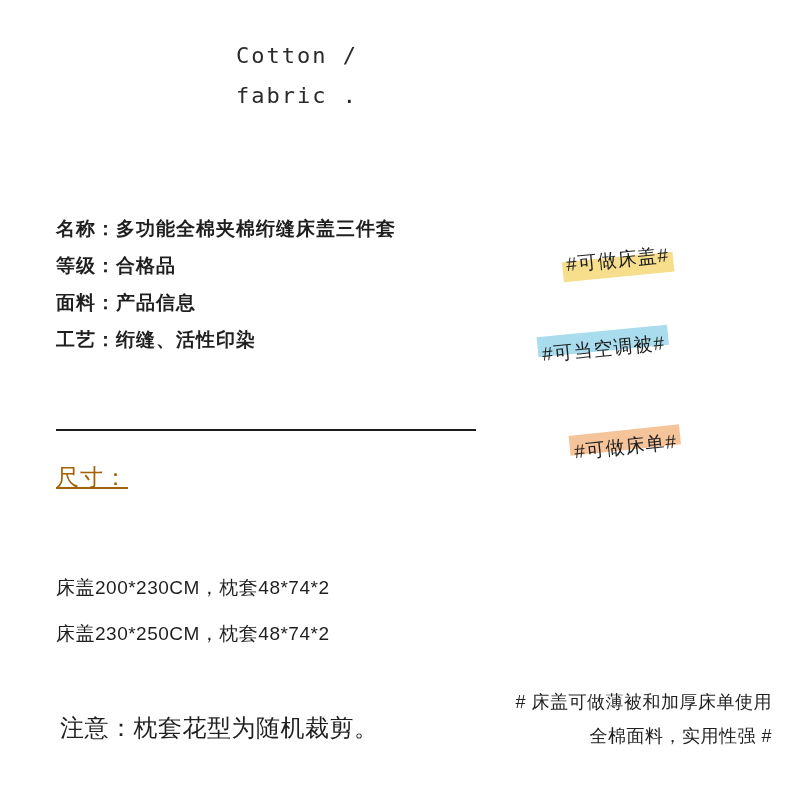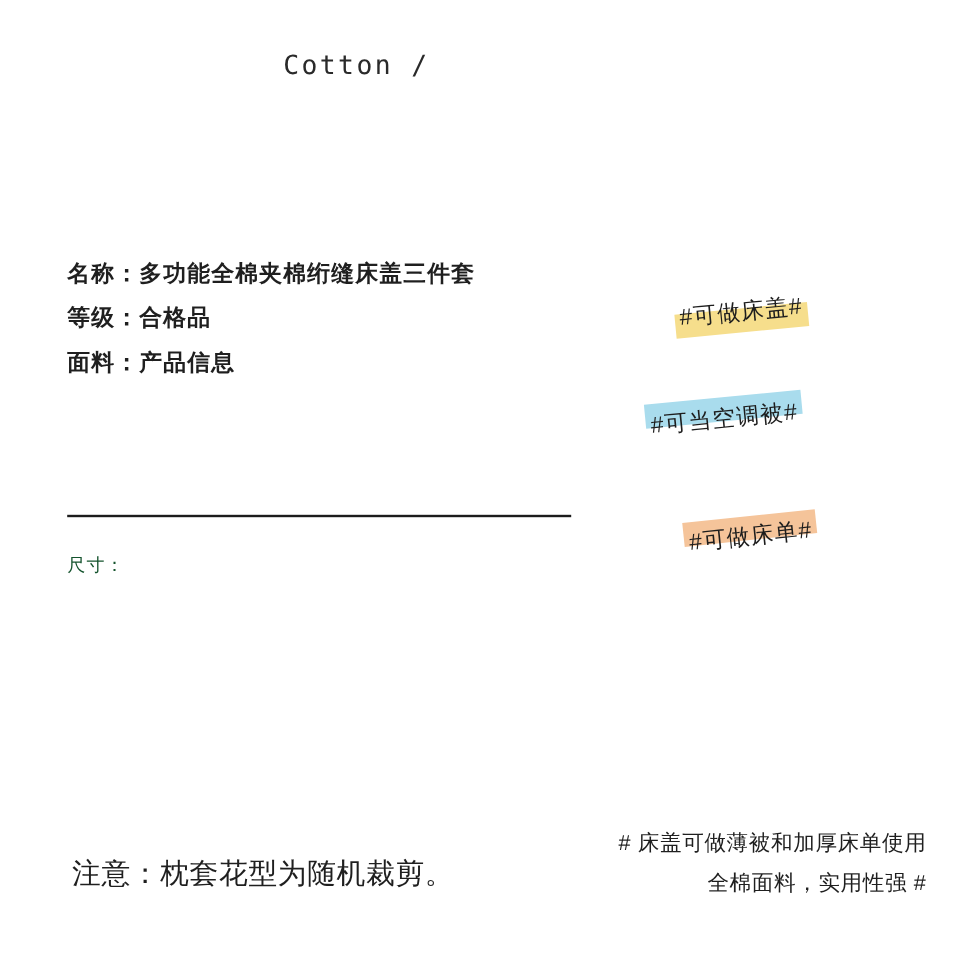--- a/index.html
+++ b/index.html
@@ -93,23 +93,24 @@
     top: 429px;
     width: 420px;
     height: 2px;
     background: #1c1c1c;
   }
 
   .size-label {
     position: absolute;
     left: 56px;
     top: 462px;
-    font-size: 15px;
+    font-size: 23px;
     letter-spacing: 1px;
-    color: #14532d;
+    color: #a16207;
+    text-decoration: underline;
   }
 
   .sizes {
     position: absolute;
     left: 56px;
     top: 565px;
     width: 470px;
   }
   .size-row {
     font-size: 19px;
@@ -199,34 +200,38 @@
   }
 </style>
 </head>
 <body>
 
 <div class="page">
 
   <div class="header">
     <div class="eng-title">
       <span>Cotton /</span>
+      <span class="eng-line2">fabric .</span>
     </div>
   </div>
 
   <div class="info">
     <div class="info-row">名称：多功能全棉夹棉绗缝床盖三件套</div>
     <div class="info-row">等级：合格品</div>
     <div class="info-row">面料：产品信息</div>
+    <div class="info-row">工艺：绗缝、活性印染</div>
   </div>
 
   <div class="divider"></div>
 
   <div class="size-label">尺寸：</div>
 
   <div class="sizes">
+    <div class="size-row">床盖200*230CM，枕套48*74*2</div>
+    <div class="size-row">床盖230*250CM，枕套48*74*2</div>
   </div>
 
   <div class="notice">注意：枕套花型为随机裁剪。</div>
 
   <div class="foot-note">
     <span># 床盖可做薄被和加厚床单使用</span>
     <span>全棉面料，实用性强 #</span>
   </div>
 
   <div class="tag tag-1">

